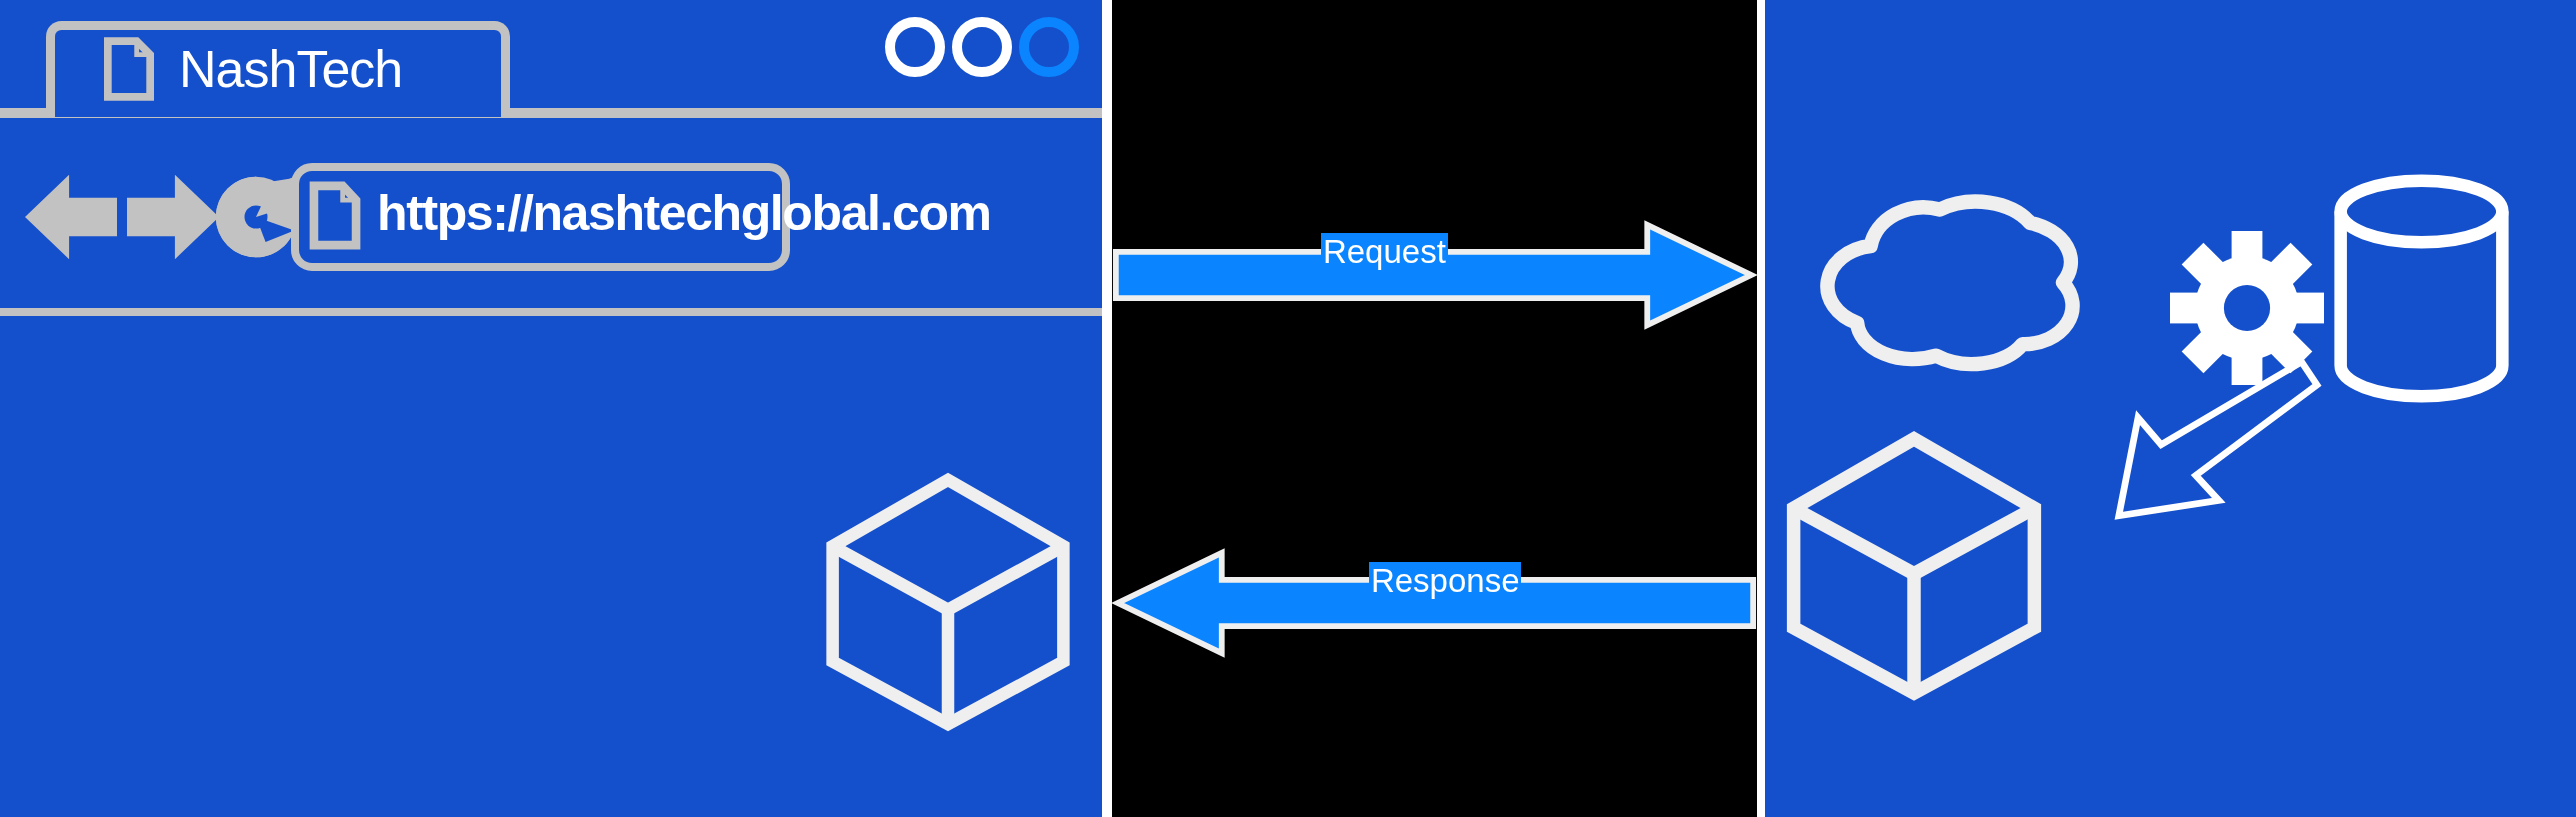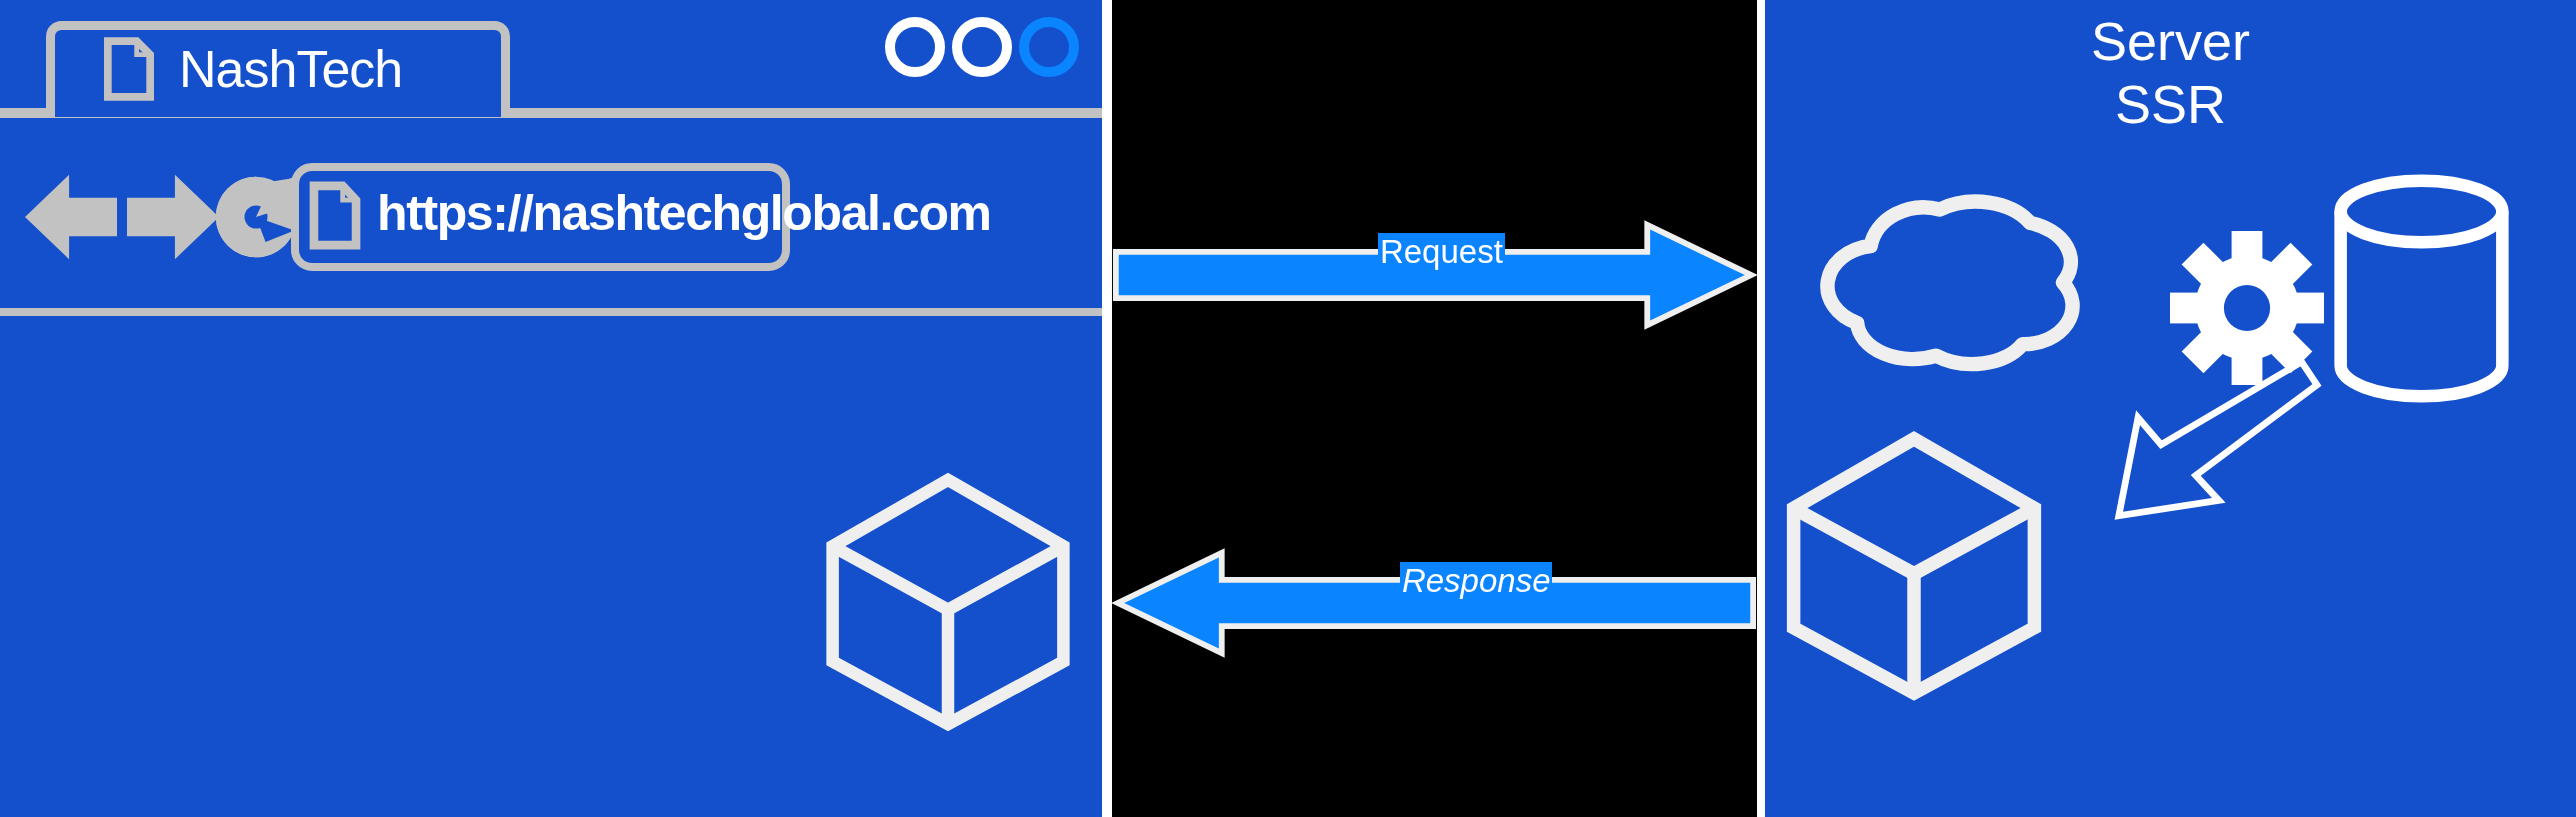--- a/index.html
+++ b/index.html
@@ -166,22 +166,22 @@
 
   .arrow-label {
     position: absolute;
     font-size: 33px;
     color: #ffffff;
     background: #0a84ff;
     padding: 0 1.9px;
     line-height: 1.15;
     white-space: nowrap;
   }
-  #request-label  { left: 1378px; top: 233px; }
-  #response-label { left: 1400px; top: 562px; font-style: italic; }
+  #request-label  { left: 1321px; top: 233px; }
+  #response-label { left: 1369px; top: 562px; }
 
   
   #server-title {
     position: absolute;
     left: 0;
     top: 9.6px;
     width: 811px;
     text-align: center;
     font-size: 54px;
     color: #ffffff;
@@ -284,24 +284,20 @@
         <path d="M666 34 L114 34 L114 6 L6 58 L114 110 L114 82 L666 82 Z" fill="#0a84ff" stroke="#efefef" stroke-width="6" stroke-linejoin="miter"></path>
       </svg>
     </span>
   </div>
 
   <span class="arrow-label" id="request-label">Request</span>
   <span class="arrow-label" id="response-label">Response</span>
 
   <div class="panel" id="server-panel">
 
-    <div id="server-title">
-      <span class="line">Server</span>
-      <span class="line">SSR</span>
-    </div>
 
     <span id="cloud-icon">
       <svg width="375" height="202" viewBox="0 0 390 210">
         <path d="M88 78
                  a56 48 0 0 1 72 -38
                  a66 46 0 0 1 94 14
                  a58 42 0 0 1 34 62
                  a50 40 0 0 1 -42 64
                  a60 40 0 0 1 -90 12
                  a58 40 0 0 1 -82 -34

